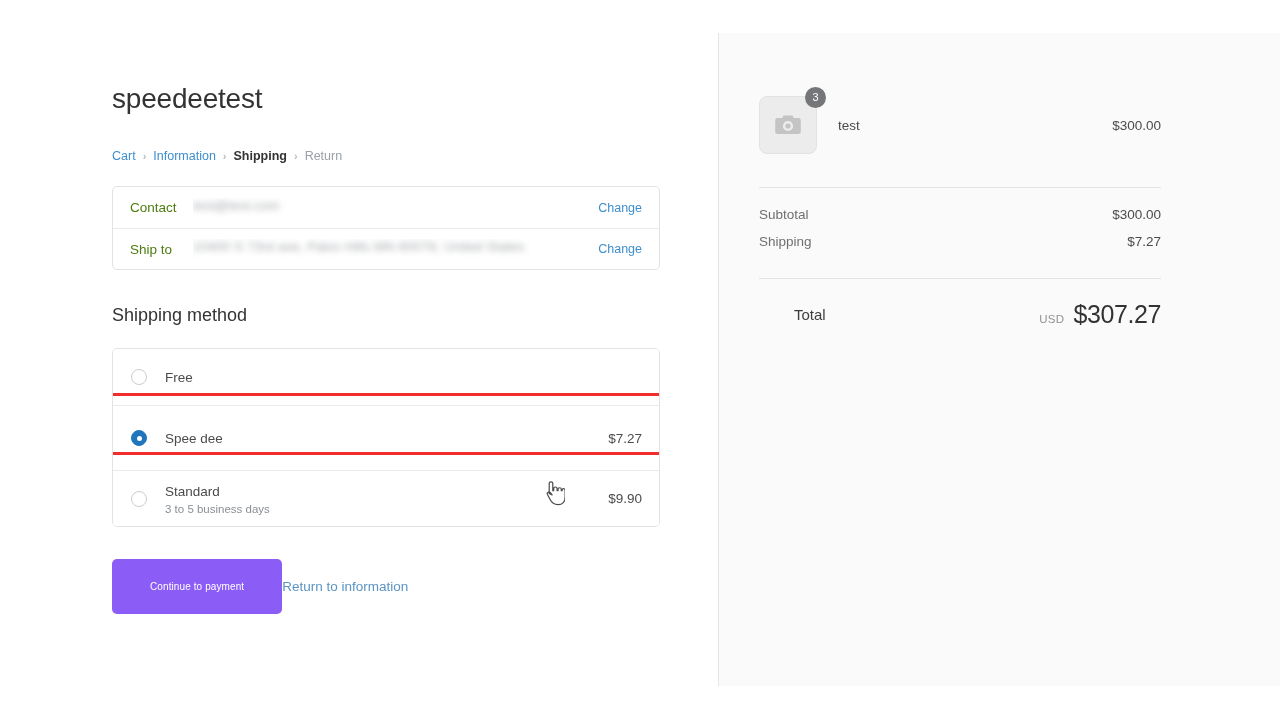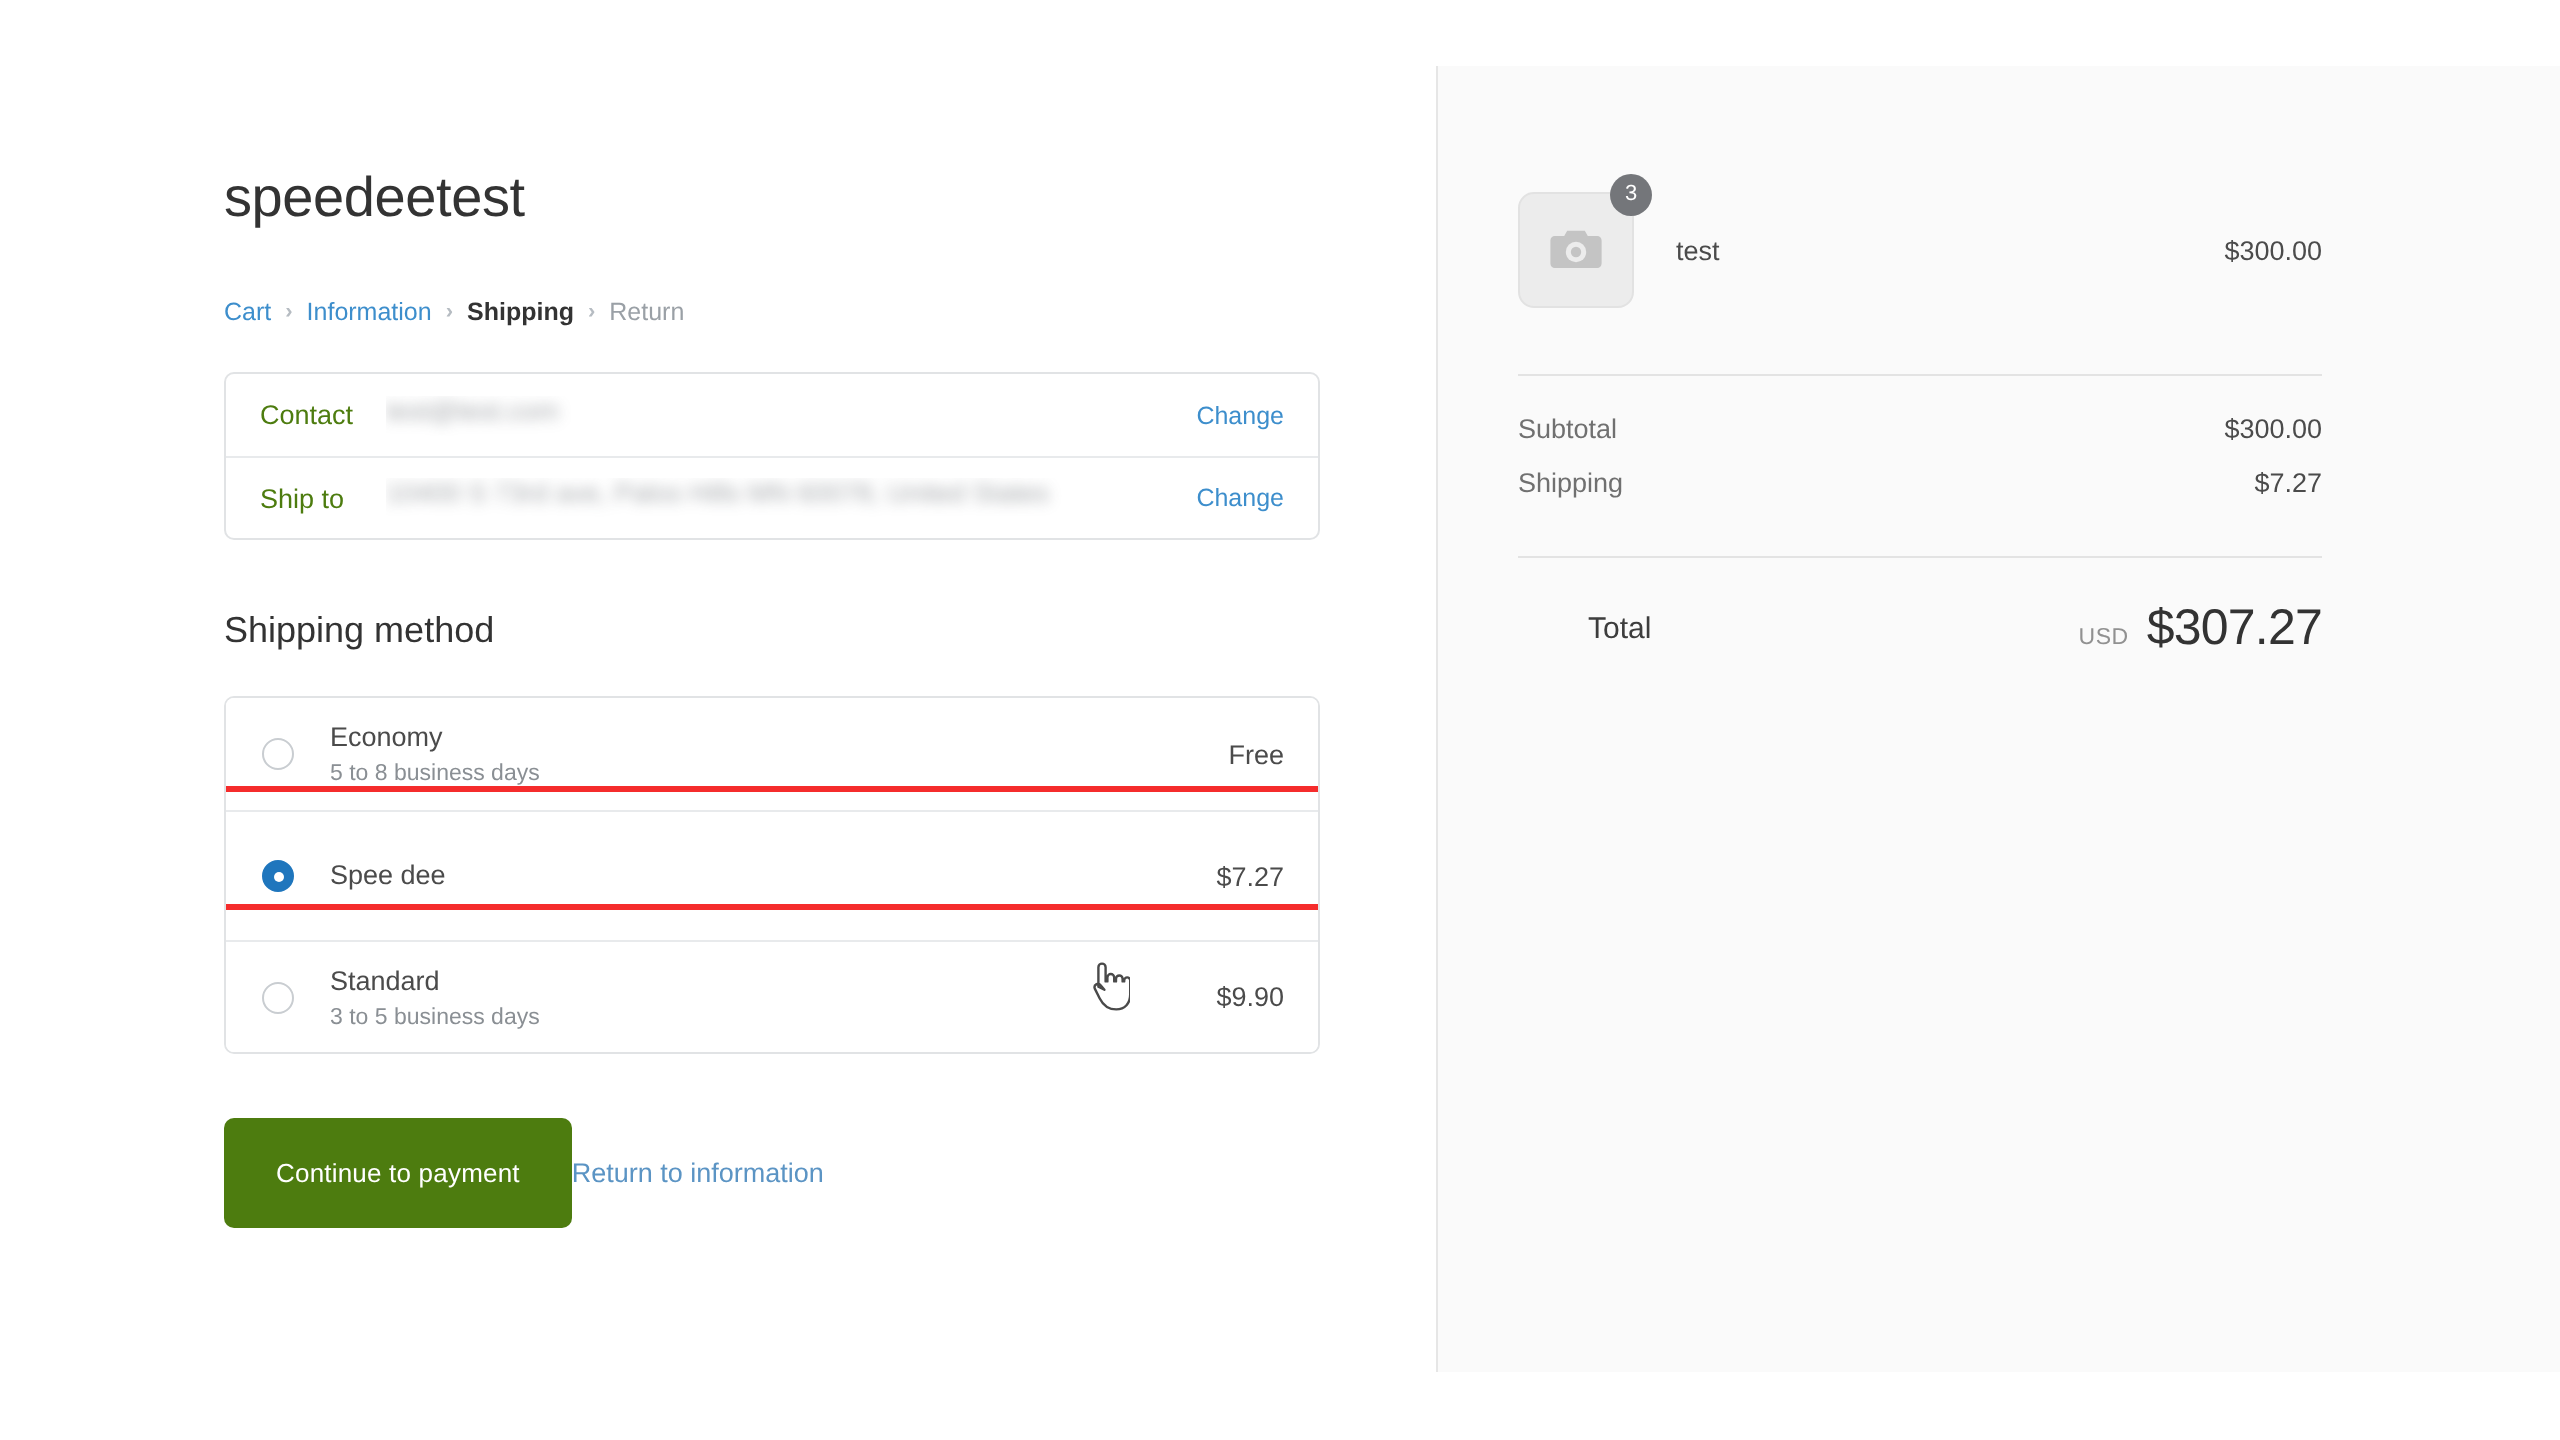--- a/index.html
+++ b/index.html
@@ -189,27 +189,27 @@
   }
 
   
   .actions {
     margin-top: 32px;
     display: flex;
     align-items: center;
   }
   .btn-primary {
     height: 55px;
-    padding: 0 26px;
+    padding: 0 38px;
     border: none;
     border-radius: 5px;
-    background: #4d7c0f;
+    background: #8b5cf6;
     color: #ffffff;
     font-family: "Liberation Sans", sans-serif;
-    font-size: 13px;
+    font-size: 10px;
     cursor: pointer;
     letter-spacing: 0.1px;
   }
   .link-secondary {
     font-size: 13.5px;
     color: #5b94c4;
     cursor: pointer;
   }
 
   
@@ -375,24 +375,20 @@
         <div class="review-change">Change</div>
       </div>
     </div>
 
     <div class="section-title">Shipping method</div>
 
     <div class="shipping-card">
 
       <div class="ship-option tall">
         <span class="radio"></span>
-        <span class="ship-text">
-          <span class="ship-name">Economy</span>
-          <span class="ship-eta" style="display:block">5 to 8 business days</span>
-        </span>
         <span class="ship-price">Free</span>
       </div>
 
       <div class="ship-option selected">
         <span class="radio"></span>
         <span class="ship-text">
           <span class="ship-name">Spee dee</span>
         </span>
         <span class="ship-price">$7.27</span>
       </div>

